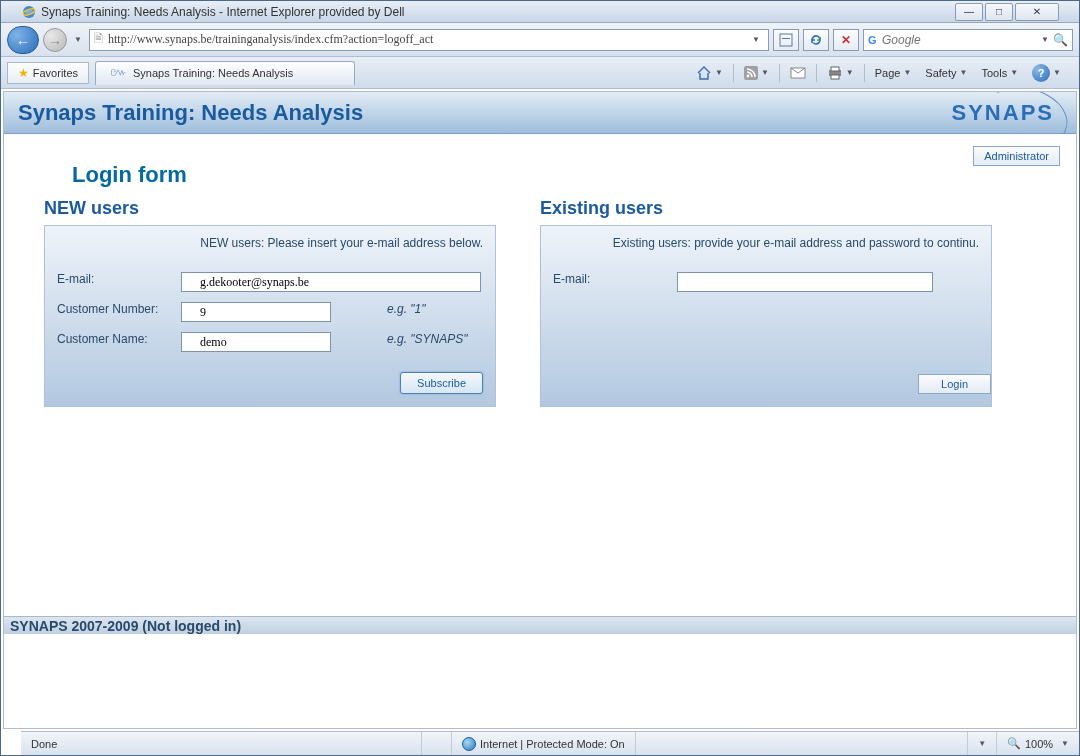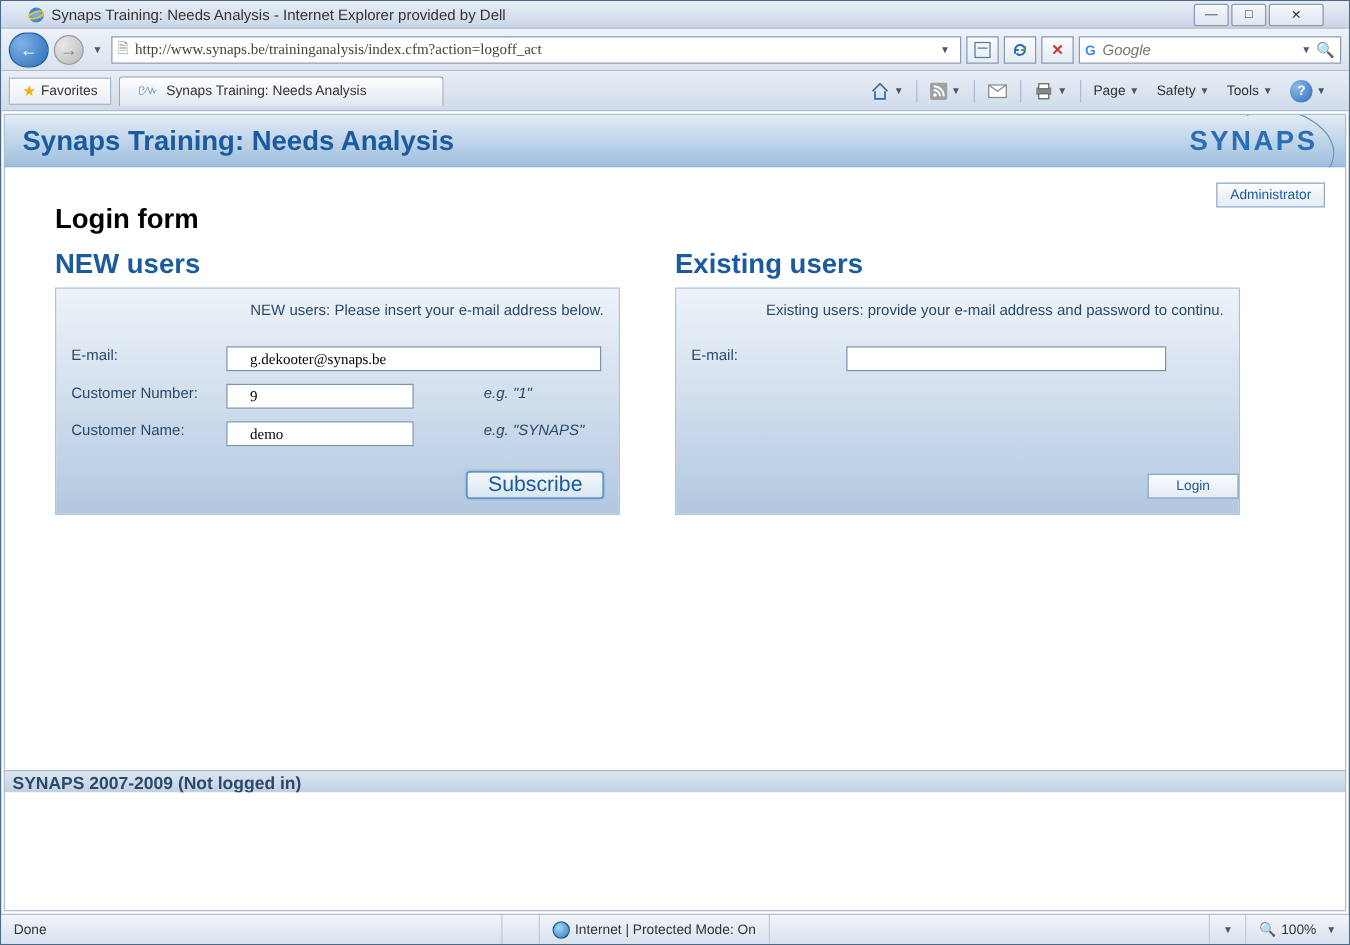--- a/index.html
+++ b/index.html
@@ -47,42 +47,42 @@
 .viewport { flex:1; background:#fff; border:1px solid #b0bdd0; margin:2px; overflow:hidden; position:relative; display:flex; flex-direction:column;}
 .pageheader { height:42px; background:linear-gradient(#e2ecf6,#9fbedc); display:flex;align-items:center;padding:0 14px; border-bottom:1px solid #7a9fc8;}
 .pageheader h1{ color:#1a5a9e; font-size:22px; font-weight:bold; font-family:Verdana,Arial,sans-serif;}
 .brand{ margin-left:auto; position:relative; padding-right:8px;}
 .brand .txt{ color:#2a6db8; font-size:22px; font-weight:bold; letter-spacing:2px;}
 .brand .arc{ position:absolute; right:-6px; top:-12px; width:86px; height:60px; border:1px solid #6b93c0; border-radius:50%; border-left-color:transparent;border-bottom-color:transparent; transform:rotate(12deg);}
 
 .pagebody { flex:1; padding: 28px 40px 10px 40px; background:#fff; position:relative;}
 .adminbtn { position:absolute; top:12px; right:16px; height:20px; padding:0 10px; border:1px solid #8ba8c8; background:linear-gradient(#fbfcfd,#e3ebf4); color:#1a5a9e; font-size:11px; display:flex;align-items:center;}
 
-h2.form-title{ color:#000000; font-size:22px; font-weight:bold; font-family:Verdana,Arial,sans-serif; margin-bottom:10px;}
+h2.form-title{ color:#0369a1; font-size:22px; font-weight:bold; font-family:Verdana,Arial,sans-serif; margin-bottom:10px;margin-left:28px;}
 .langrow{ display:flex; gap:16px; margin-left:6px; margin-bottom:34px;}
 .langbtn{ width:72px; height:18px; border:1px solid #8ba8c8; background:linear-gradient(#fbfcfd,#e3ebf4); color:#1a5a9e; font-size:11px; display:flex;align-items:center;justify-content:center; cursor:pointer;}
 
 .cols{ display:flex; gap:44px; }
 .col{ width:452px; }
-.col h3{ color:#1a5a9e; font-size:22px; font-weight:bold; font-family:Verdana,Arial,sans-serif; margin-bottom:6px;}
+.col h3{ color:#1a5a9e; font-size:18px; font-weight:bold; font-family:Verdana,Arial,sans-serif; margin-bottom:6px;}
 .panel{ border:1px solid #b0c2d8; background:linear-gradient(#eef3f9 0%, #b2c8e0 100%); padding:10px 12px 14px 12px; min-height:182px; position:relative;}
 .hint{ color:#2a4a6a; font-size:12px; margin-bottom:22px;text-align:right;}
 .frow{ display:flex; align-items:flex-start; margin-bottom:10px;}
 .frow label{ width:124px; color:#2a4a6a; font-size:12px;}
 .frow input{ height:20px; border:1px solid #7a94b0; padding:0 18px; font-family:Tahoma; font-size:12px; background:#fff;}
 .frow .wide{ width:300px; }
 .frow .short{ width:150px; }
 .frow .eg{ margin-left:56px; color:#2a4a6a; font-size:12px; font-style:italic;}
-.submitbtn{ position:absolute; bottom:12px; right:12px; height:22px; padding:0 16px; border:1px solid #4a82b8; background:linear-gradient(#f4f8fc,#d8e6f2); color:#1a5a9e; font-size:17px; border-radius:3px; cursor:pointer; box-shadow:0 0 2px #6aa0d8;}
+.submitbtn{ position:absolute; bottom:12px; right:12px; height:22px; padding:0 16px; border:1px solid #4a82b8; background:linear-gradient(#f4f8fc,#d8e6f2); color:#1a5a9e; font-size:11px; border-radius:3px; cursor:pointer; box-shadow:0 0 2px #6aa0d8;}
 .loginbtn{ position:absolute; bottom:12px; right:0; height:20px; padding:0 22px; border:1px solid #8ba8c8; background:linear-gradient(#fbfcfd,#e3ebf4); color:#1a5a9e; font-size:11px; cursor:pointer;}
 
 .footstrip{ height:18px; background:linear-gradient(#dde6f0,#c0d0e2); color:#2a4a6a; font-size:14px; font-weight:bold; padding:0 6px; display:flex;align-items:center; border-top:1px solid #a9b8cc;}
 
 
-.statusbar{ height:24px; background:linear-gradient(#f2f5f9,#d8e2ee); border-top:1px solid #b0bdd0; display:flex; align-items:center; font-size:11px; color:#333;}
+.statusbar{ height:24px; background:linear-gradient(#f2f5f9,#d8e2ee); border-top:1px solid #b0bdd0; display:flex; align-items:center; font-size:11px; color:#333;margin-left:20px;}
 .statusbar .seg{ padding:0 10px; height:100%; display:flex;align-items:center; gap:4px; border-left:1px solid #c0ccda;}
 .statusbar .seg:first-child{border-left:none; flex:0 0 400px;}
 .globe{width:14px;height:14px;border-radius:7px;background:radial-gradient(circle at 35% 35%,#a8d8f8,#2a7ab8);border:1px solid #1a5a8e;display:inline-block;}
 .zoomseg{margin-left:auto;}
 .drop8{font-size:8px;color:#556;}
 
 svg{display:block;}
 </style>
 </head>
 <body>

